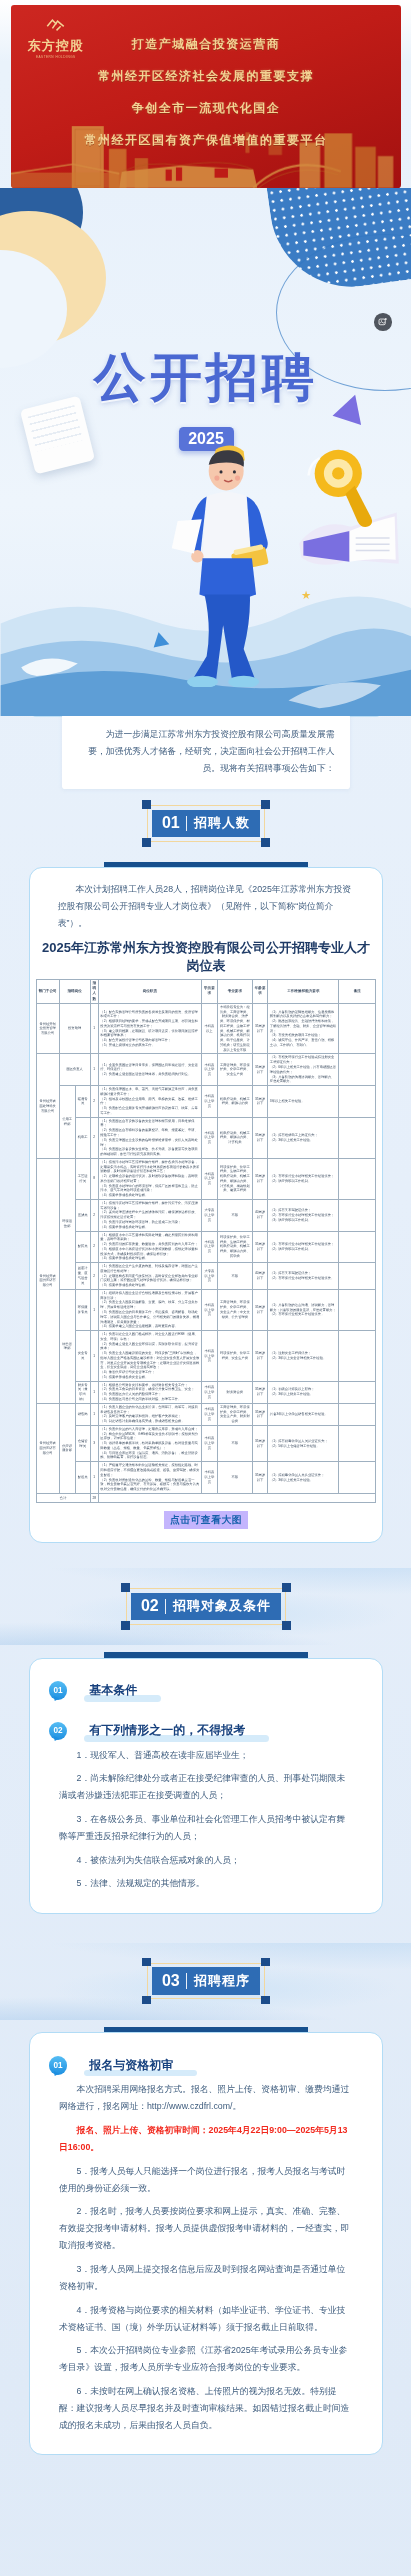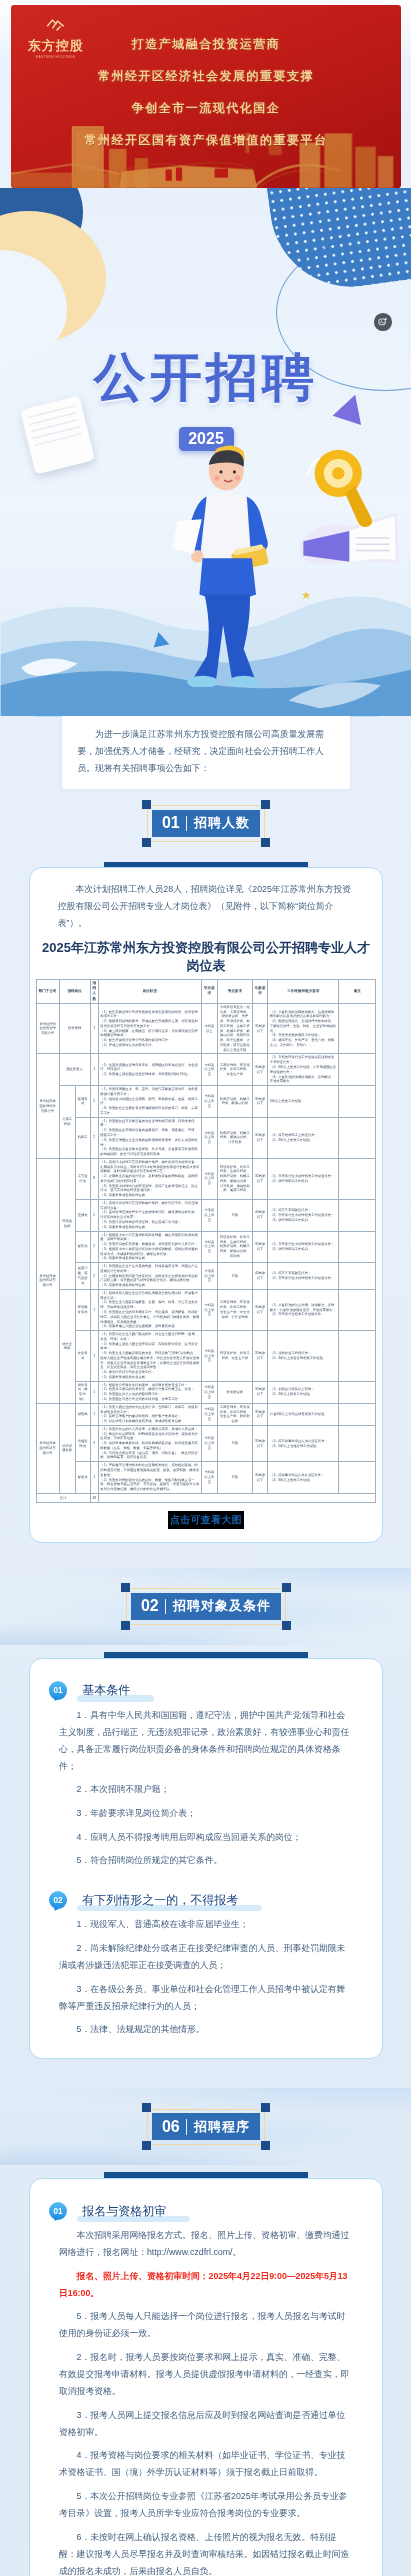--- a/index.html
+++ b/index.html
@@ -34,21 +34,21 @@
   .tri-purple{left:336px;top:206px;border-left:15.5px solid transparent;border-right:15.5px solid transparent;border-bottom:27px solid #7b6fe0;transform:rotate(18deg);}
   .tri-blue{left:152px;top:444px;border-left:8.2px solid transparent;border-right:8.2px solid transparent;border-bottom:14.4px solid #3f8fd8;transform:rotate(-12deg);}
   .star{position:absolute;left:301px;top:401px;color:#f0c24b;font-size:11.3px;z-index:3;}
   .paper{position:absolute;left:27px;top:214px;width:61px;height:66px;background:#fdfdfd;border-radius:5.2px;
          transform:rotate(-14deg);box-shadow:0 4.1px 8.2px rgba(90,120,160,.25);z-index:2;}
   .paper:after{content:"";position:absolute;left:6.2px;top:8.2px;right:7.2px;height:36px;
          background:repeating-linear-gradient(#e7edf4 0 1.5px,transparent 1.5px 7.2px);}
   .hero-waves{position:absolute;left:0;bottom:0;z-index:1;}
   .hero-svg{position:absolute;z-index:4;}
   
-  .intro-zone{position:relative;margin-top:-7.2px;}
+  .intro-zone{position:relative;margin-top:-7.2px;text-align:right;}
   .pill{width:348px;height:7.7px;margin:0 auto;background:#bfdff5;border-radius:4.1px;}
   .card{background:#fff;border:1.5px solid #b2dcf6;border-radius:13px;margin:0 29px;padding:13.4px 29px;position:relative;}
   .intro-card{margin:-3.1px 62px 0 62px;border:none;border-radius:3.1px;padding:9.3px 15.5px;box-shadow:0 1px 4.1px rgba(120,160,200,.12);}
   .item{font-size:8.8px;line-height:17px;color:#3f5d7e;text-indent:2em;margin:6.7px 0;}
   .intro-card .item{margin:3.1px 0;}
   
   .section-head{position:relative;height:77px;display:flex;align-items:center;justify-content:center;}
   .wavebg:before{content:"";position:absolute;inset:0;
      background:radial-gradient(120% 75% at 15% 115%,rgba(130,180,228,.45),rgba(130,180,228,0) 60%),
                 radial-gradient(130% 80% at 88% -15%,rgba(165,205,240,.5),rgba(165,205,240,0) 62%),
@@ -60,35 +60,35 @@
   .badge{background:#2e6cb4;color:#fff;display:flex;align-items:center;padding:4.6px 10.3px;}
   .badge-num{font-size:16px;font-weight:800;}
   .badge-div{width:1px;height:15.5px;background:rgba(255,255,255,.9);margin:0 6.7px;}
   .badge-label{font-size:13px;font-weight:800;letter-spacing:1px;}
   .bar{width:204px;height:5.7px;background:#17508e;margin:7.2px auto 0;}
   
   .subhead{display:flex;align-items:center;position:relative;margin:9.3px 0 5.2px -10.3px;}
   .numbubble{width:18.5px;height:18.5px;border-radius:50%;background:linear-gradient(#55bdf4,#1e8fe0);color:#fff;
              font-size:8.2px;font-weight:700;display:flex;align-items:center;justify-content:center;position:relative;flex:0 0 18.5px;}
   .numbubble:after{content:"";position:absolute;bottom:-4.1px;left:3.6px;border:3.6px solid transparent;border-top:4.6px solid #1e8fe0;transform:rotate(25deg);}
-  .subtitle{font-size:12px;font-weight:400;color:#17417e;margin-left:12px;position:relative;z-index:1;padding:0 3.1px;}
+  .subtitle{font-size:12px;font-weight:700;color:#17417e;margin-left:19px;position:relative;z-index:1;padding:0 3.1px;}
   .subtitle:after{content:"";position:absolute;left:-2.1px;right:-20.6px;bottom:-2.6px;height:6.7px;background:#d5ebfa;border-radius:3.6px;z-index:-1;}
   .red{color:#f2271c;font-weight:700;}
   
   .card-table{padding:10.3px 6.2px;}
   .card-table .lead{margin:2.1px 21.6px 7.2px;}
   .tbl-title{text-align:center;font-size:13px;font-weight:700;color:#1f3b66;margin:3.1px 0 4.1px;}
   .tbl-wrap{display:flex;justify-content:center;}
   table.jobs{border-collapse:collapse;table-layout:fixed;width:337px;}
   table.jobs th,table.jobs td{border:0.5px solid #9fb0c0;font-size:3.3px;line-height:1.45;color:#3a4a5e;
       padding:1px 1.5px;vertical-align:middle;word-break:break-all;}
   table.jobs th{font-size:3.6px;font-weight:700;text-align:center;height:13.4px;}
   .c-company,.c-dept,.c-post,.c-num,.c-edu,.c-age,.c-major,.c-note,.c-total{text-align:center;}
   .c-duties,.c-exp{text-align:left;}
-  .zoom-btn{width:76px;margin:8.2px auto 2.1px;background:#000000;color:#1761ac;font-size:9.8px;font-weight:800;
+  .zoom-btn{width:84px;margin:8.2px auto 2.1px;background:#c4b5fd;color:#1761ac;font-size:9.8px;font-weight:800;
             text-align:center;padding:2.6px 0;letter-spacing:0.5px;}
 </style>
 </head>
 <body>
 
 <div class="page">
 
   <div class="banner">
     <div class="logo">
       <svg width="23" height="17.5" viewBox="0 0 44 34">
@@ -425,47 +425,41 @@
           <span class="badge-label">招聘对象及条件</span>
         </div>
     </div>
   </div>
   <div class="bar"></div>
   <div class="card">
     <div class="subhead">
       <span class="numbubble">01</span>
       <span class="subtitle">基本条件</span>
     </div>
-    <div>
-        <p class="item">1．具有中华人民共和国国籍，遵纪守法，拥护中国共产党领导和社会主义制度，品行端正，无违法犯罪记录，政治素质好，有较强事业心和责任心，具备正常履行岗位职责必备的身体条件和招聘岗位规定的具体资格条件；</p>
-        <p class="item">2．本次招聘不限户籍；</p>
-        <p class="item">3．年龄要求详见岗位简介表；</p>
-        <p class="item">4．应聘人员不得报考聘用后即构成应当回避关系的岗位；</p>
-        <p class="item">5．符合招聘岗位所规定的其它条件。</p>
-      </div>
     <div class="subhead" style="margin-top:21.6px;">
       <span class="numbubble">02</span>
       <span class="subtitle">有下列情形之一的，不得报考</span>
     </div>
     <div>
         <p class="item">1．现役军人、普通高校在读非应届毕业生；</p>
         <p class="item">2．尚未解除纪律处分或者正在接受纪律审查的人员、刑事处罚期限未满或者涉嫌违法犯罪正在接受调查的人员；</p>
         <p class="item">3．在各级公务员、事业单位和社会化管理工作人员招考中被认定有舞弊等严重违反招录纪律行为的人员；</p>
+        <p class="item">4．被依法列为失信联合惩戒对象的人员；</p>
         <p class="item">5．法律、法规规定的其他情形。</p>
       </div>
   </div>
 
   <div class="section-head wavebg" style="margin-top:29px;">
     <div class="badge-frame">
       <span class="corner tl"></span>
         <span class="corner tr"></span>
         <span class="corner bl"></span>
         <span class="corner br"></span>
       <div class="badge">
-          <span class="badge-num">06</span>
+          <span class="badge-num">03</span>
           <span class="badge-div"></span>
           <span class="badge-label">招聘程序</span>
         </div>
     </div>
   </div>
   <div class="bar"></div>
   <div class="card">
     <div class="subhead">
       <span class="numbubble">01</span>
       <span class="subtitle">报名与资格初审</span>

